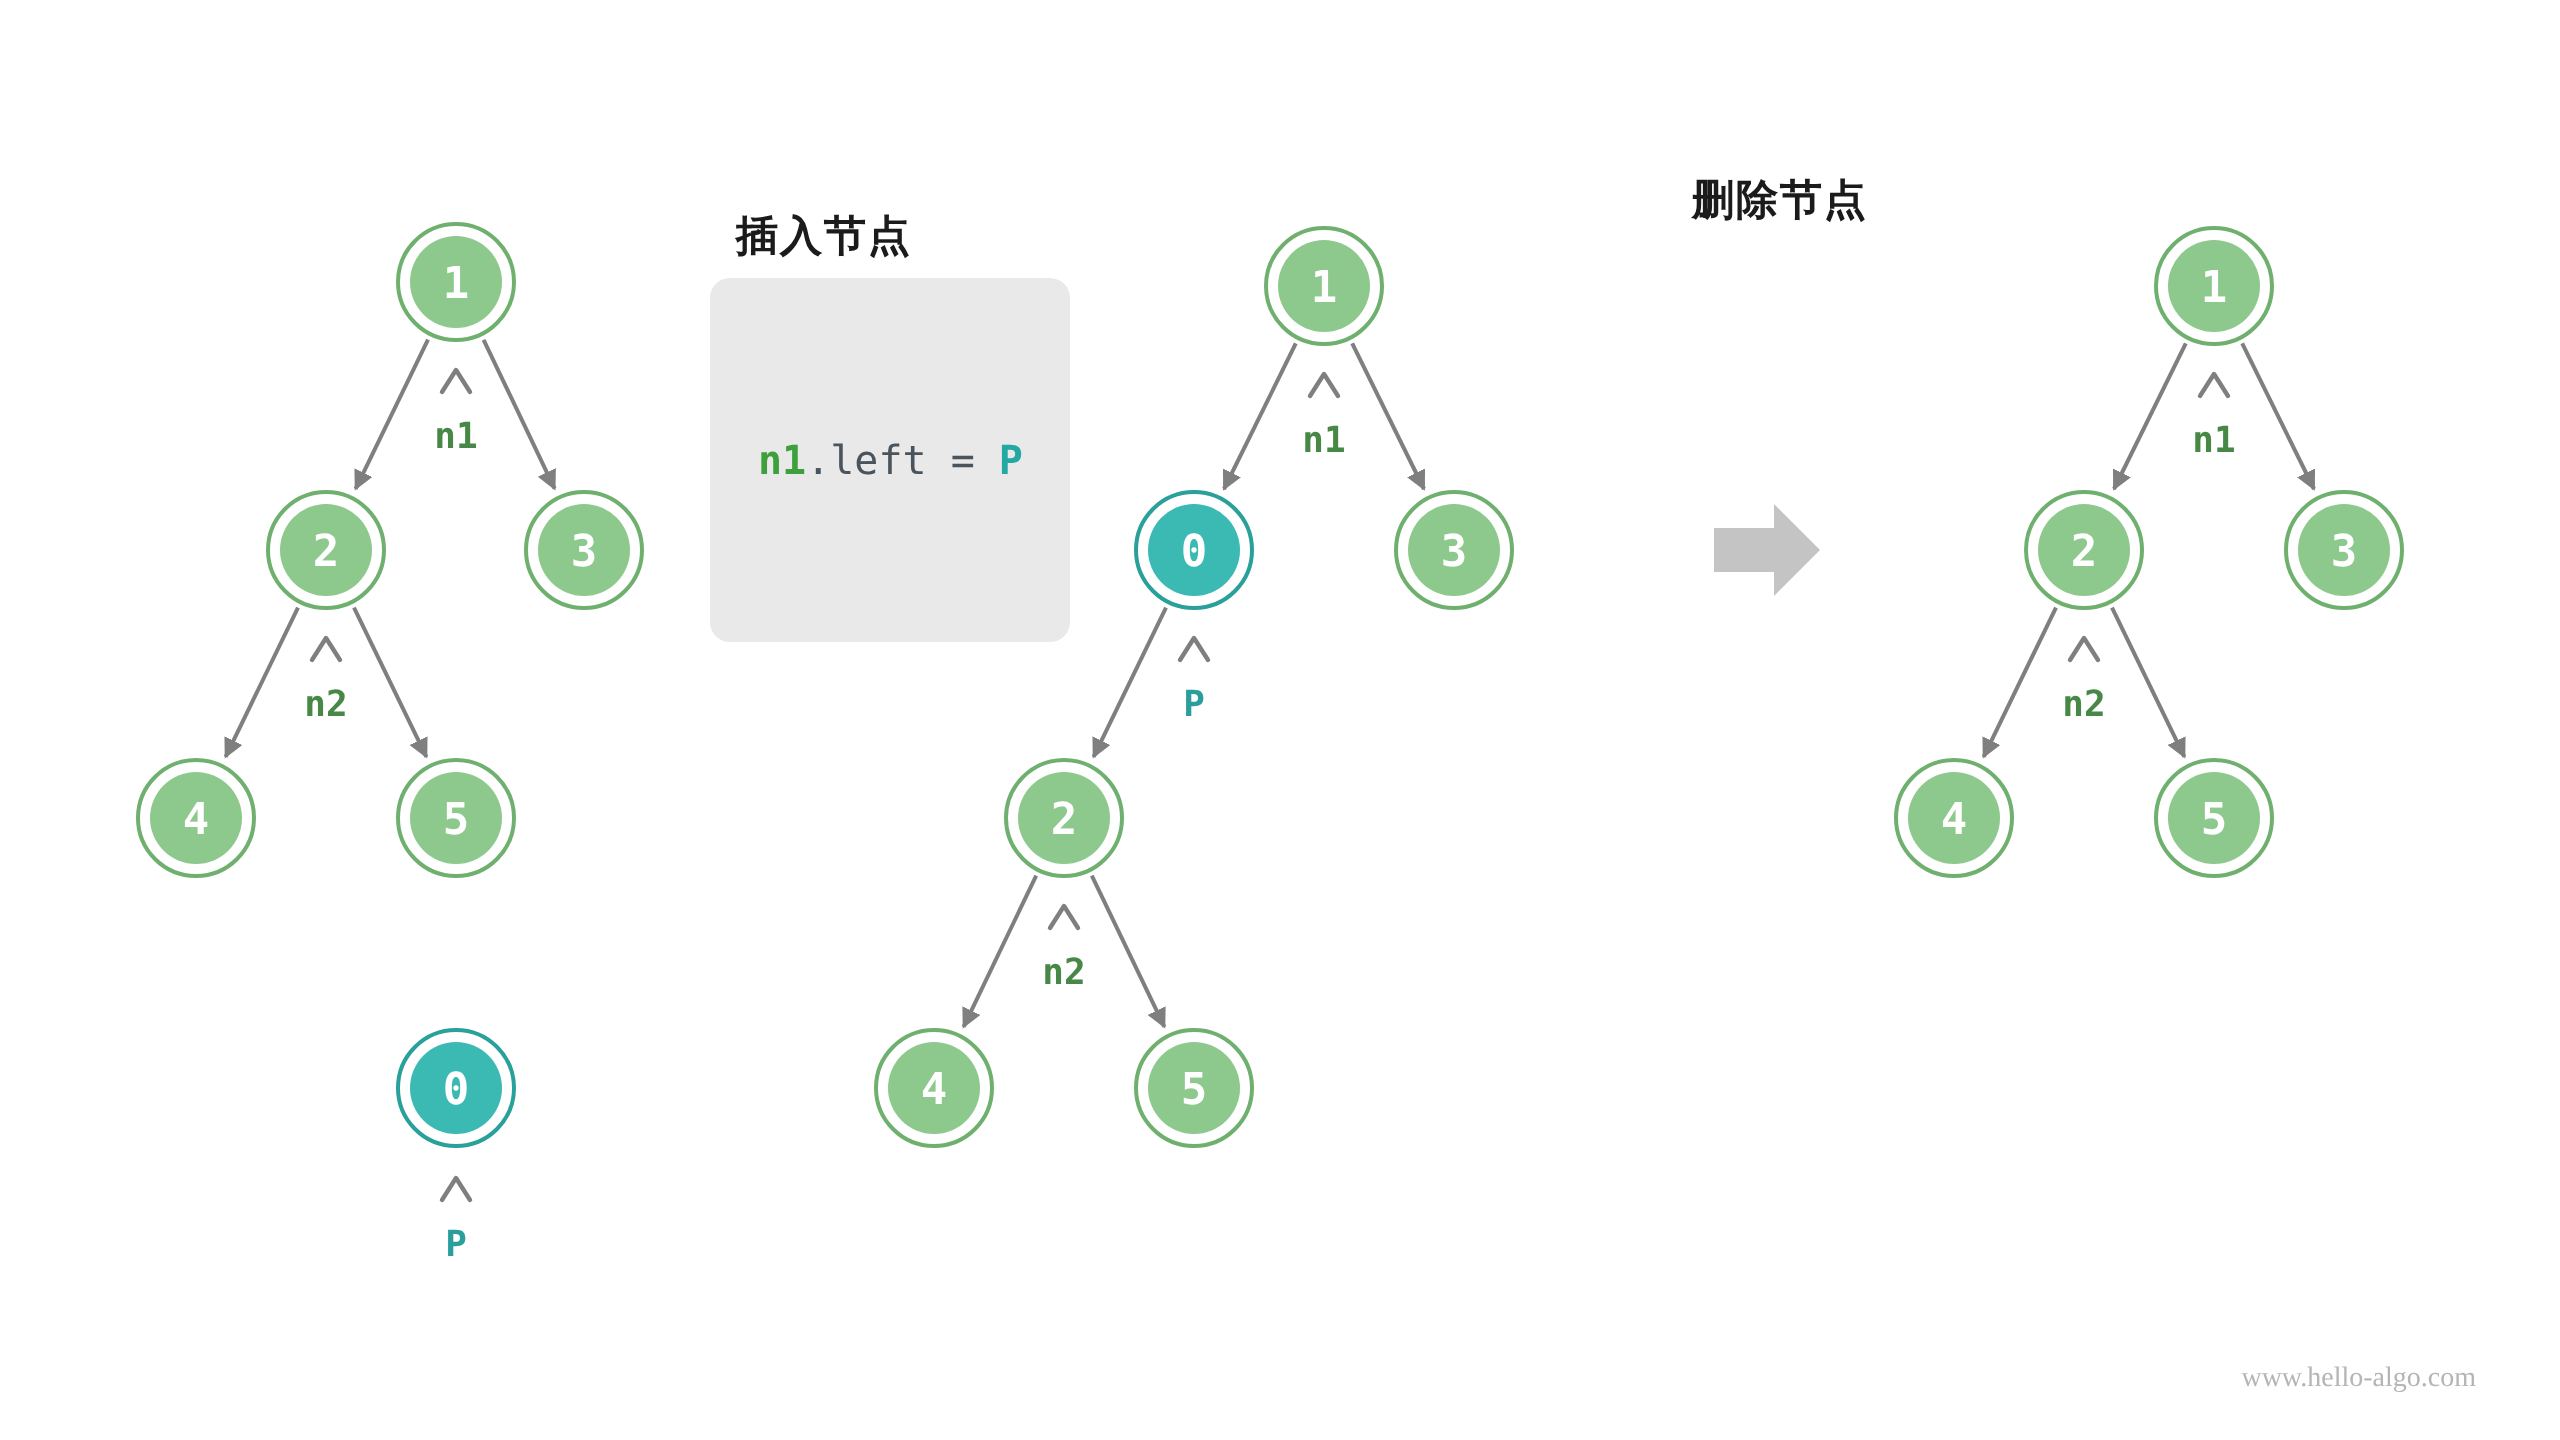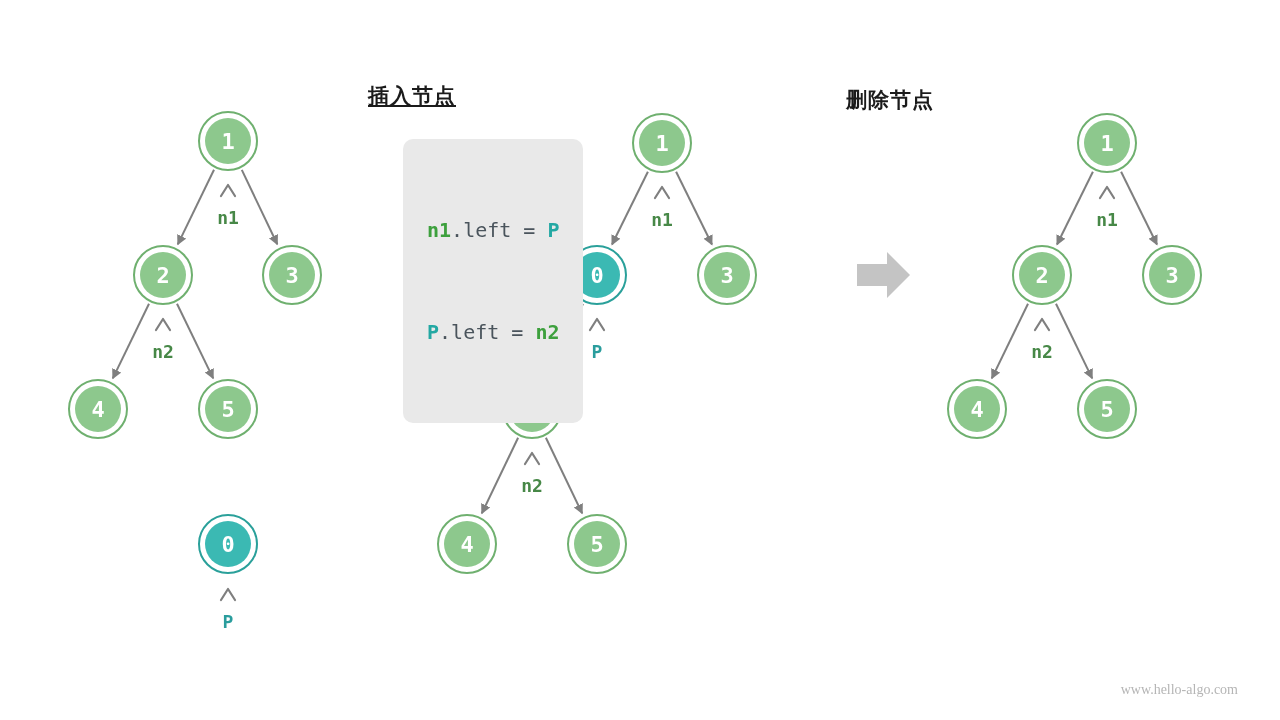--- a/index.html
+++ b/index.html
@@ -51,21 +51,20 @@
   }
   .code-box {
     position: absolute;
     background: var(--code-bg);
     border-radius: 10px;
     padding: 6px 24px;
     font-family: "DejaVu Sans Mono", "Liberation Mono", monospace;
     font-size: 20px; line-height: 34px;
     color: var(--code-plain);
     white-space: pre;
-    margin-left: 48px;
   }
   .tok-green { color: var(--code-green); font-weight: bold; }
   .tok-teal  { color: var(--code-teal);  font-weight: bold; }
   .tok-plain { color: var(--code-plain); }
 
   .watermark {
     position: absolute; right: 42px; bottom: 22px;
     font-family: Liberation Serif, serif;
     font-size: 14px;
     color: var(--watermark-color);
@@ -210,25 +209,24 @@
         <text class="node-value" y="8">5</text>
       </g>
 
       <path class="chevron" d="M1100,198 L1107,187 L1114,198"></path>
       <text class="pointer-label green" x="1107" y="226">n1</text>
       <path class="chevron" d="M1035,330 L1042,319 L1049,330"></path>
       <text class="pointer-label green" x="1042" y="358">n2</text>
     </g>
   </svg>
 
-  <div class="section-title" style="left:368px; top:82px;text-decoration:underline;">插入节点</div>
+  <div class="section-title" style="left:368px; top:104px;">插入节点</div>
 
   <div class="code-box" style="left:355px; top:139px;">
     <div class="code-line"><span class="tok-green">n1</span><span class="tok-plain">.left = </span><span class="tok-teal">P</span></div>
-    <div class="code-line"><span class="tok-teal">P</span><span class="tok-plain">.left = </span><span class="tok-green">n2</span></div>
   </div>
 
   <div class="section-title" style="left:846px; top:86px;">删除节点</div>
 
 
   <div class="watermark">www.hello-algo.com</div>
 
 </div>
 
 </body></html>

